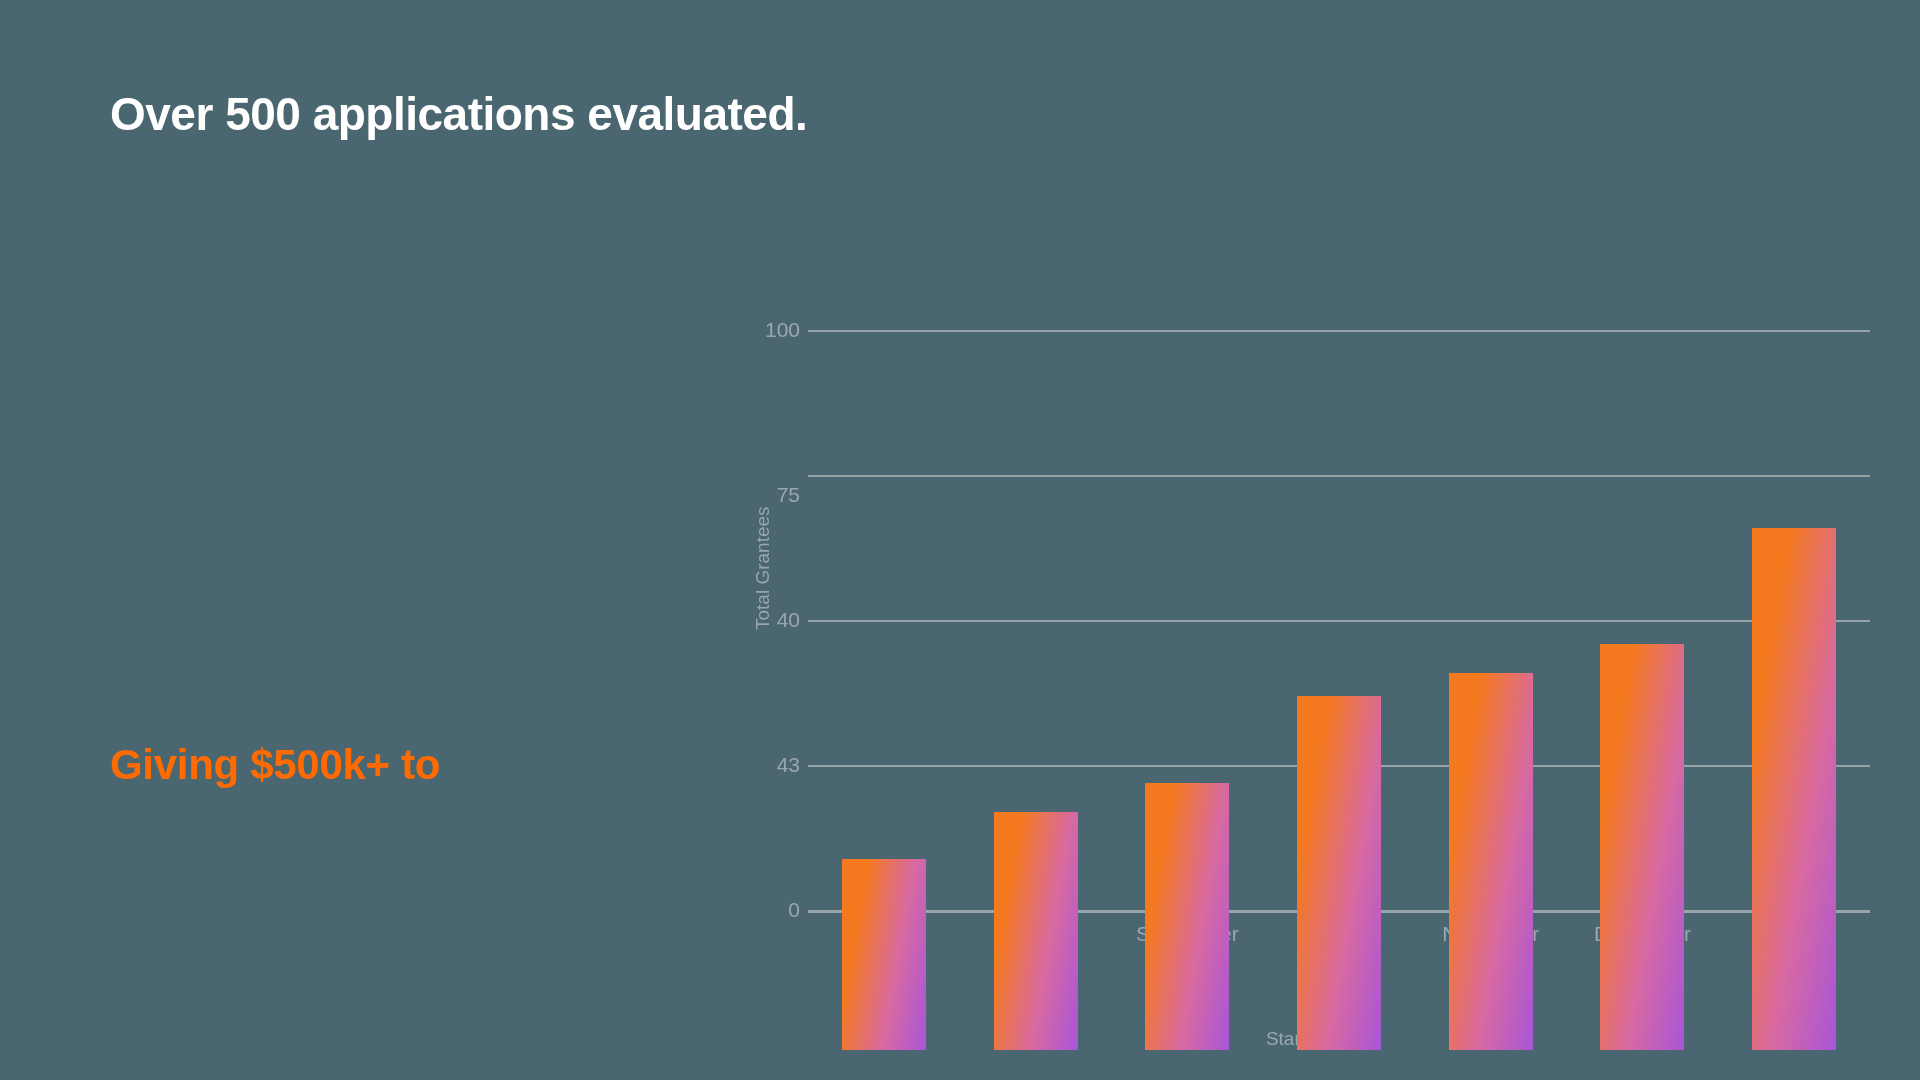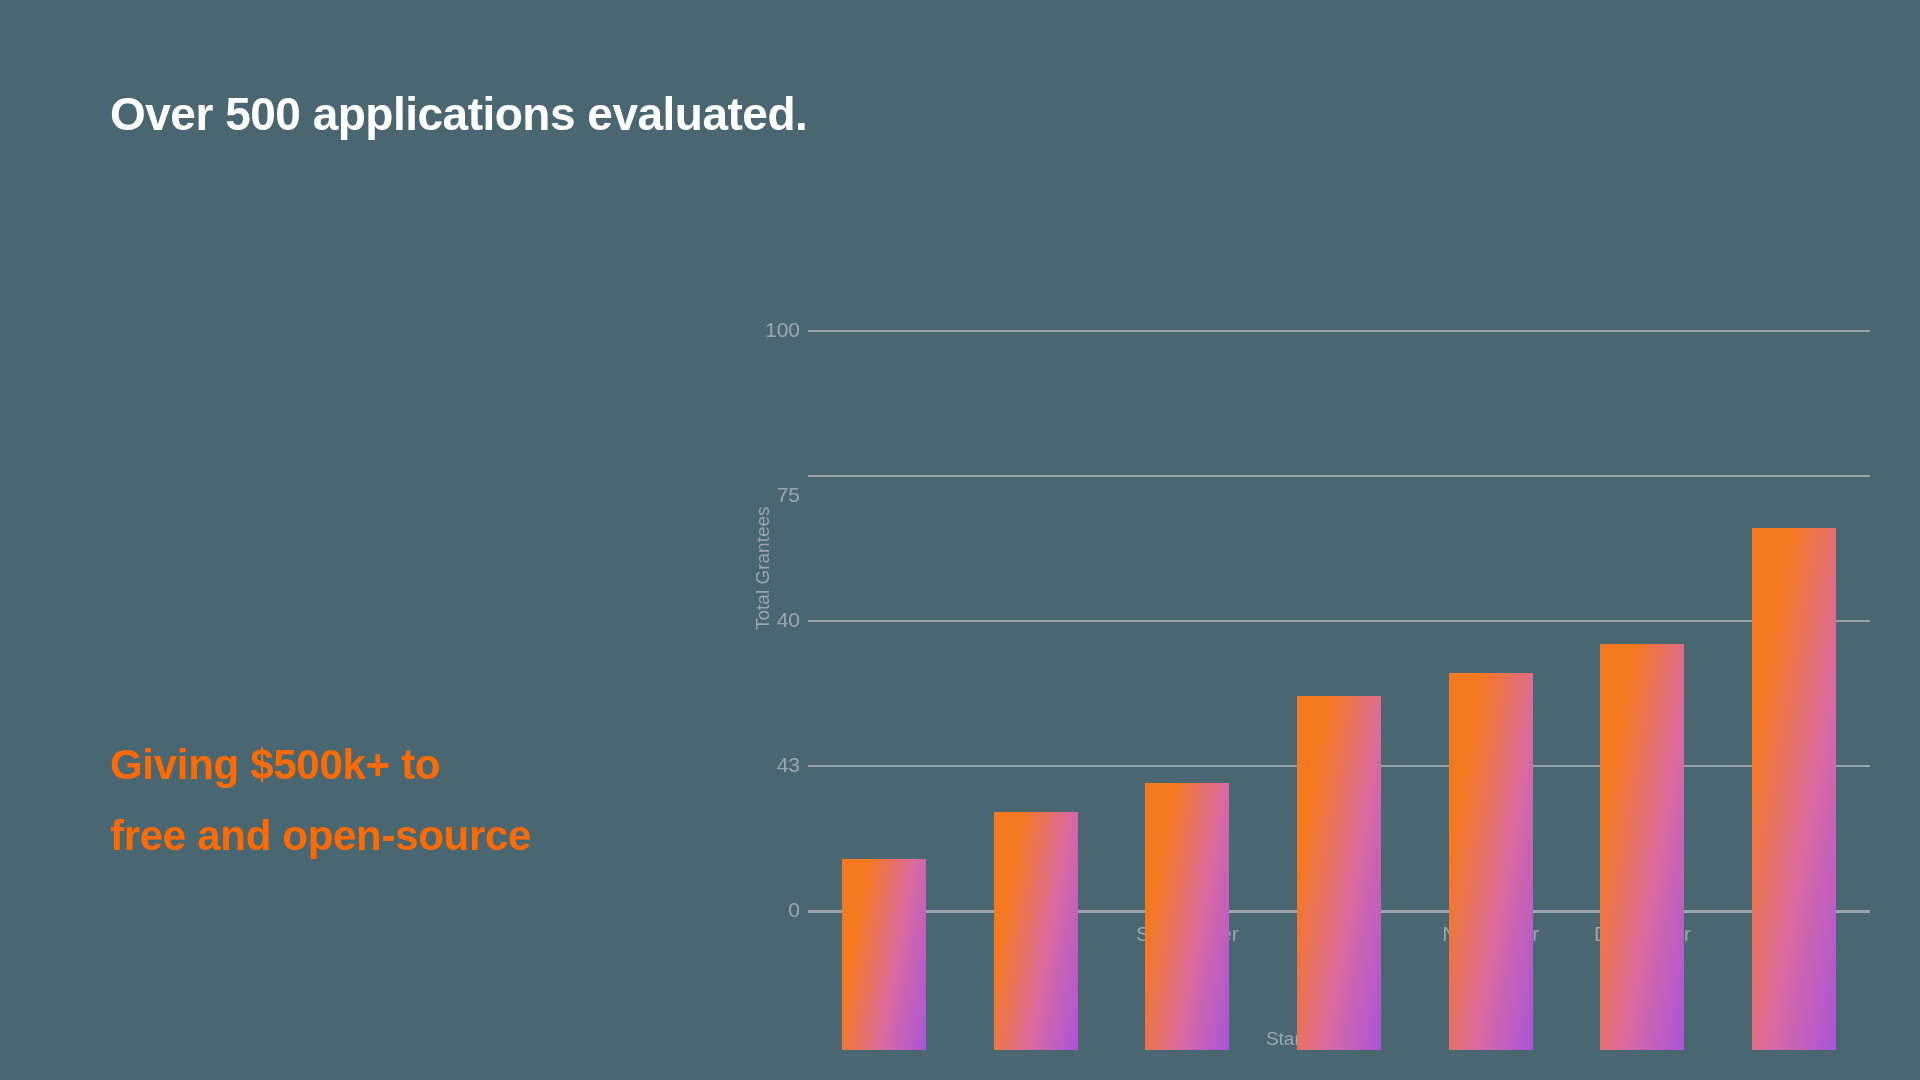--- a/index.html
+++ b/index.html
@@ -143,21 +143,20 @@
 </style>
 </head>
 <body>
 
 <div id="headline-block">
   <div class="headline-line" id="headline-line-2">Over 500 applications evaluated.</div>
 </div>
 
 <div id="promo-block">
   <div class="promo-line">Giving $500k+ to</div>
-  <div class="promo-line">free and open-source</div>
 </div>
 
 <div id="chart-figure">
 
   <div id="chart-ylabel">Total Grantees</div>
 
   <div id="chart-plot-area">
     
   </div>
 

